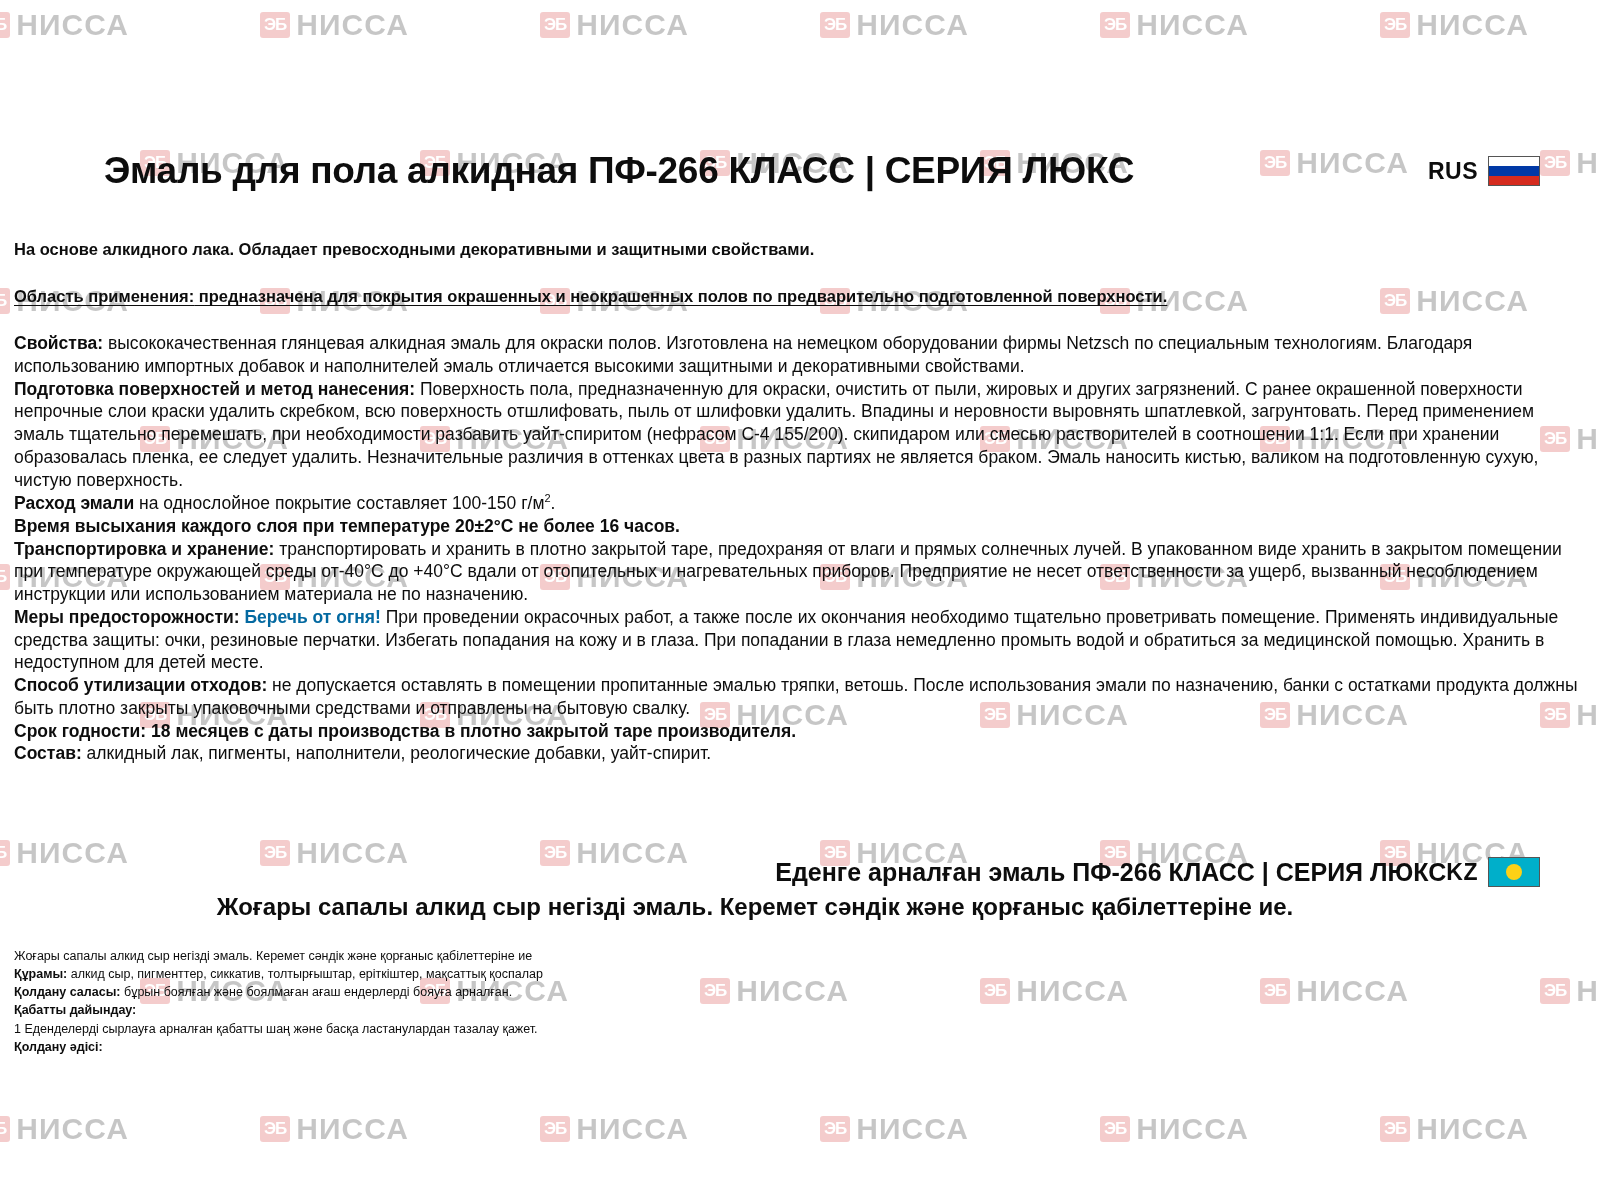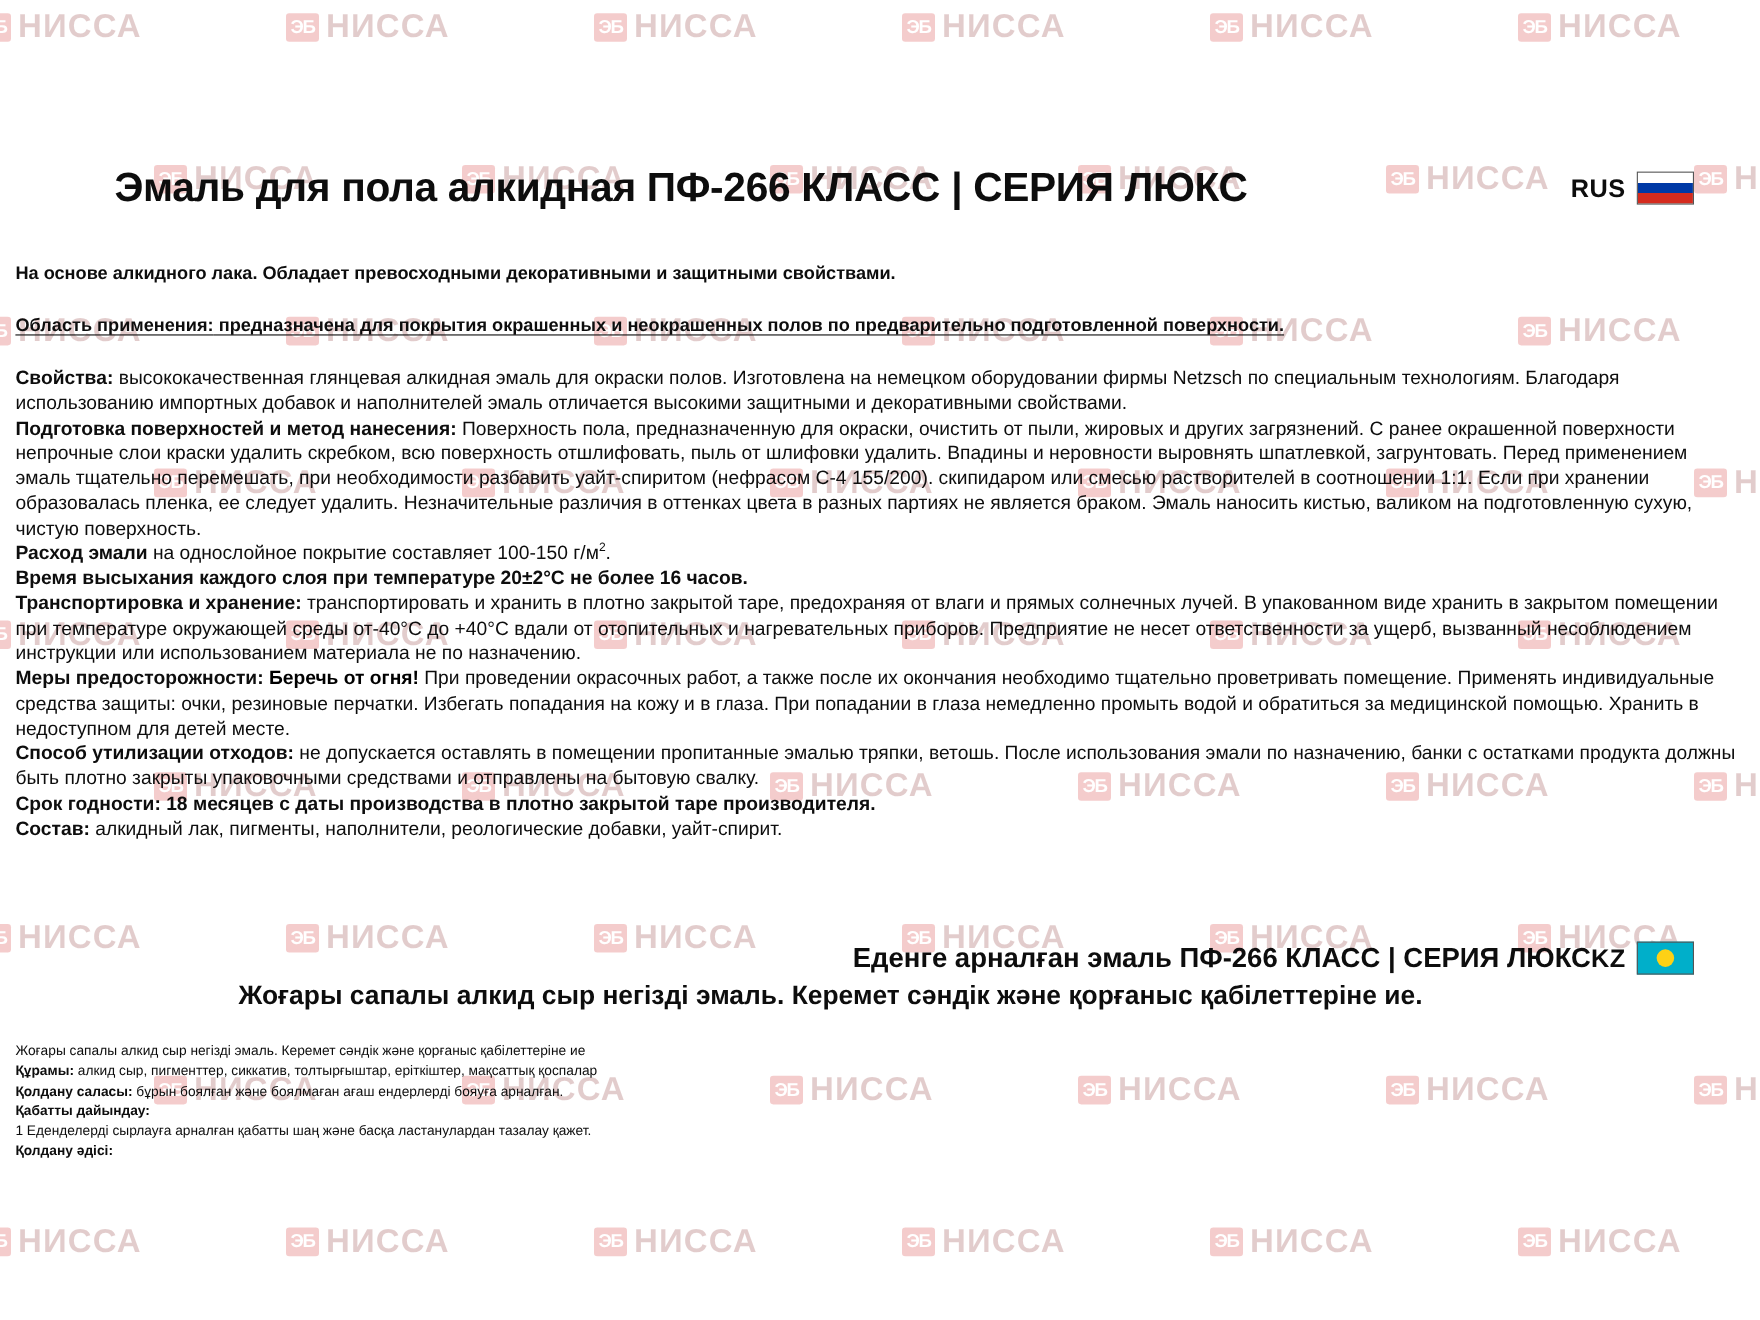--- a/index.html
+++ b/index.html
@@ -29,21 +29,21 @@
     background:#d01a1a;
     color:#ffffff;
     font-weight:bold;
     font-size:17px;
     line-height:1;
     padding:4px 4px 5px 4px;
     border-radius:3px;
     letter-spacing:-1px;
   }
   .wm .wm-text{
-    color:#7f1d1d;
+    color:#000000;
     font-weight:bold;
     font-size:30px;
     letter-spacing:1px;
   }
   
   .page{
     position:relative;z-index:2;
     padding:0 14px;
   }
   .title-row{
@@ -88,21 +88,21 @@
     text-decoration:underline;
     text-underline-offset:3px;
   }
   .body-block{
     margin-top:26px;
     font-size:17.5px;
     line-height:1.30;
   }
   .body-block p{margin:0;}
   .lbl{font-weight:bold;}
-  .fire{color:#000000;font-weight:bold;}
+  .fire{color:#0369a1;font-weight:bold;}
   .sup{font-size:11px;vertical-align:super;}
   
   .kz-wrap{margin-top:92px;}
   .kz-title-row{
     display:flex;align-items:center;justify-content:space-between;
     padding:0 18px 0 90px;
   }
   .kz-title{
     font-size:25px;font-weight:bold;margin:0;
     flex:1;text-align:right;padding-left:200px;

